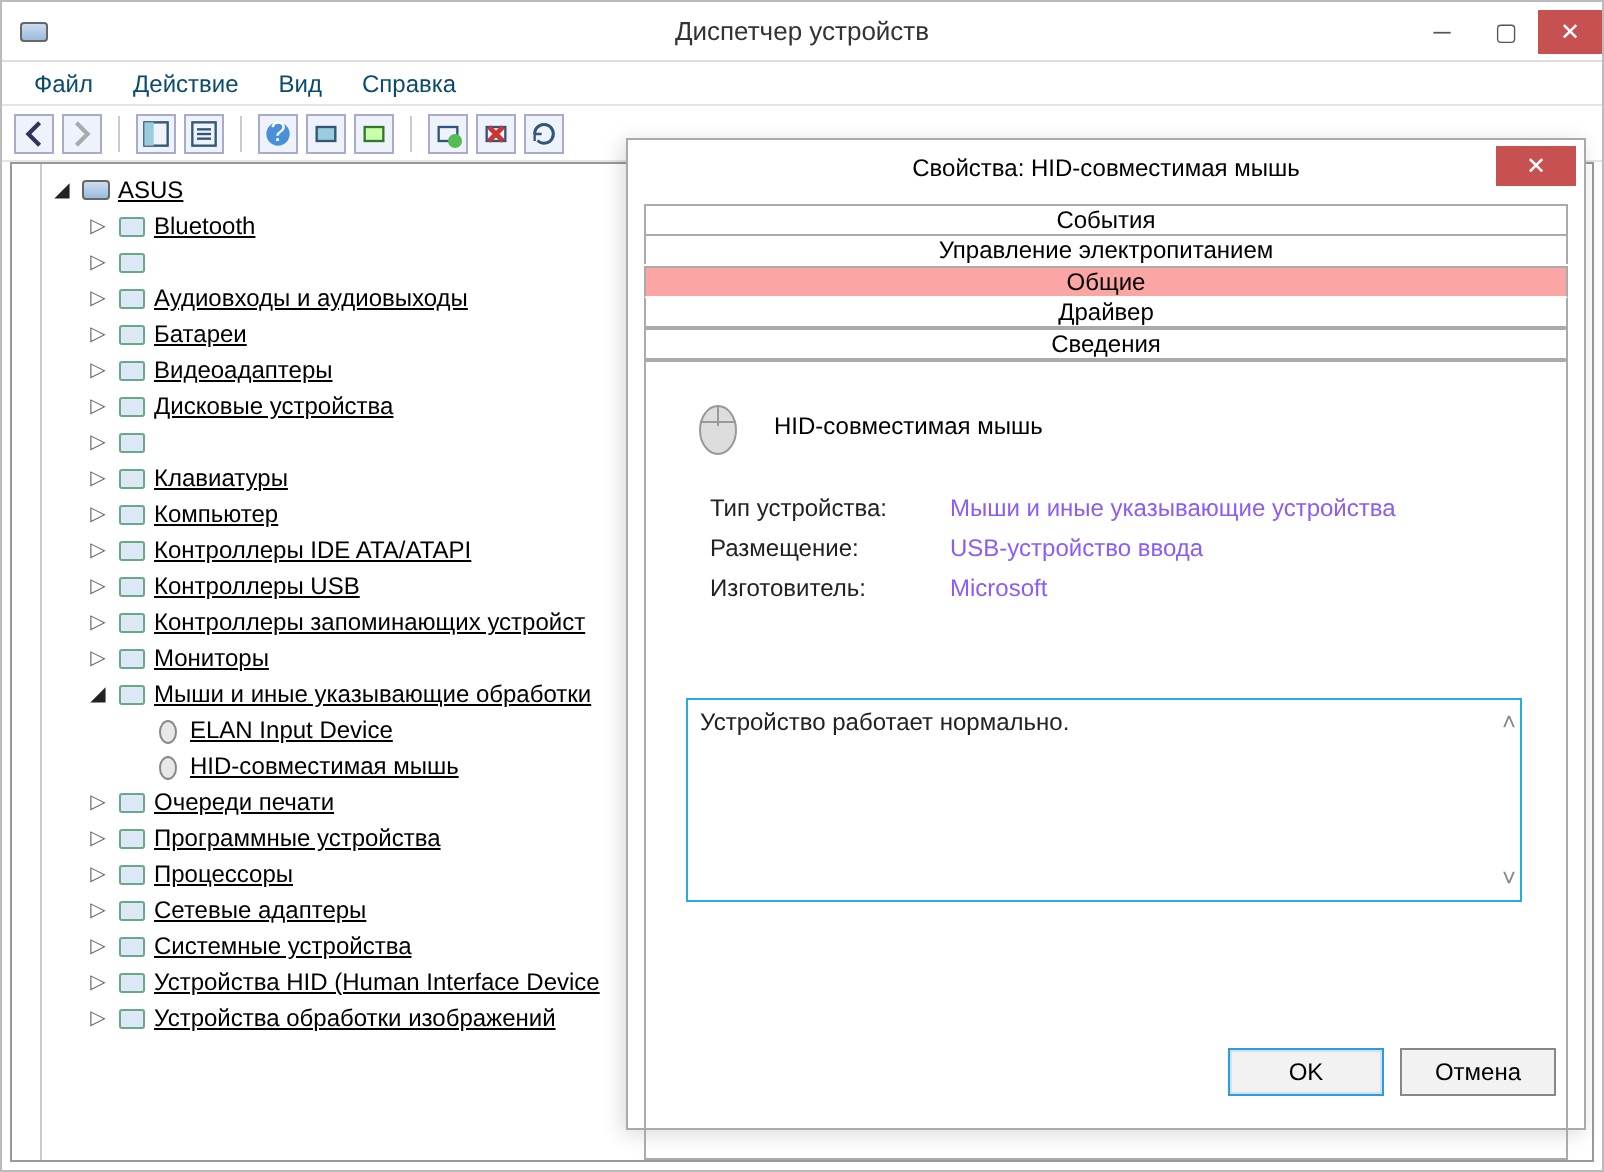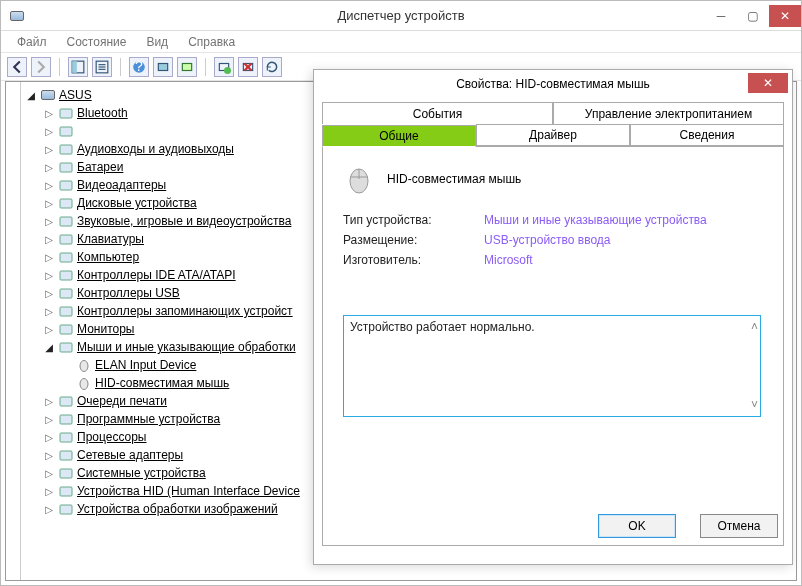--- a/index.html
+++ b/index.html
@@ -7,21 +7,21 @@
 
 
 .titlebar { height: 30px; border-bottom: 1px solid #ddd; display: flex; align-items: center; padding: 0 0 0 8px; position: relative; }
 .titlebar .app-icon { width: 16px; height: 16px; margin-right: 8px; display: flex; align-items: center; justify-content: center; }
 .titlebar .title { position: absolute; left: 0; right: 0; text-align: center; font-size: 13px; color: #333; }
 .win-controls { margin-left: auto; display: flex; }
 .win-btn { width: 32px; height: 22px; display: flex; align-items: center; justify-content: center; color: #555; }
 .win-btn.close { background: #c75050; color: #fff; }
 
 .menubar { height: 22px; display: flex; align-items: center; padding: 0 6px; border-bottom: 1px solid #e5e5e5; }
-.menubar .menu-item { padding: 0 10px; color: #737373; }
+.menubar .menu-item { padding: 0 10px; color: #0c4a6e; }
 
 .toolbar { height: 28px; display: flex; align-items: center; padding: 0 6px; gap: 4px; border-bottom: 1px solid #e5e5e5; }
 .tb-sep { width: 1px; height: 18px; background: #ccc; margin: 0 4px; }
 .tb-btn { width: 20px; height: 20px; border: 1px solid #aac; display:flex;align-items:center;justify-content:center; background:#eef3fb;}
 .tb-btn svg { width:14px;height:14px;}
 
 .content { position: absolute; top: 80px; bottom: 4px; left: 4px; right: 4px; border: 1px solid #999; background:#fff; overflow:hidden;}
 .left-pane{position:absolute;left:0;top:0;width:15px;bottom:0;border-right:1px solid #ccc;}
 .tree { position: absolute; left:15px; right:0; top:0; bottom:0; overflow-y:auto; padding:4px;}
 .tree-row { display:flex; align-items:center; height:18px; white-space:nowrap; }
@@ -31,38 +31,38 @@
 .tree-label { white-space:nowrap;text-decoration:underline; }
 .indent-1{padding-left:0px;} .indent-2{padding-left:18px;} .indent-3{padding-left:36px;}
 
 
 .dialog { position: absolute; left: 312px; top: 68px; width: 480px; height: 496px; background:#fff; border:1px solid #aaa; box-shadow: -2px 2px 10px rgba(0,0,0,0.15);}
 .dlg-title { height:28px; display:flex; align-items:center; position:relative;}
 .dlg-title span { position:absolute; left:0;right:0;text-align:center; font-size:12px;}
 .dlg-close { position:absolute; right:4px; top:3px; width:40px; height:20px; background:#c75050; color:#fff; display:flex;align-items:center;justify-content:center;}
 
 .tabs { margin: 4px 8px 0 8px; }
-.tabrow { display:flex; }
+.tabrow { display:flex;flex-direction:column; }
 .tab { flex:1; height:22px; border:1px solid #aaa; display:flex;align-items:center;justify-content:center; background:#fff;}
-.tab.active { border-bottom:1px solid #fff; position:relative; top:1px; background:#84cc16; z-index:2;}
+.tab.active { border-bottom:1px solid #fff; position:relative; top:1px; background:#fca5a5; z-index:2;}
 .tabrow.top .tab { border-bottom:none;}
 .tab-body { border:1px solid #aaa; margin:0 8px 8px 8px; height:400px; padding:16px 20px; position:relative;}
 
 .dev-head { display:flex; align-items:center; gap:12px; margin-bottom:18px;}
 .dev-head .mouse-icon{width:32px;height:32px;}
-.prop-row{display:flex; margin:6px 0;gap:21px;}
+.prop-row{display:flex; margin:6px 12px;}
 .prop-label{width:120px; color:#222;}
 .prop-val{color:#8b5cf6;}
 .status-box{ margin-top:20px; border:6px solid #d42020; padding:6px 6px 4px 6px; width:300px;}
 .status-area{ border:1px solid #29abe2; height:102px; margin:4px 0 0 0; padding:4px 6px; width:418px; position:relative; color:#222;}
 .status-area .scroll-handle{position:absolute;right:2px;top:4px;font-size:12px;color:#888;}
 .status-area .scroll-handle.b{top:auto;bottom:4px;}
 .status-wrap{position:absolute; left:20px; top:225px;}
 
-.dlg-btns{position:absolute; right:14px; bottom:26px; display:flex; gap:24px;}
+.dlg-btns{position:absolute; right:14px; bottom:16px; display:flex; gap:8px;}
 .btn{ width:78px; height:24px; border:1px solid #888; background:#f2f2f2; display:flex;align-items:center;justify-content:center;}
 .btn.primary{border:1px solid #3399dd; box-shadow:0 0 0 1px #cde6f7 inset;}
 
 
 .ico-computer{width:14px;height:10px;border:1px solid #666;border-radius:2px;background:linear-gradient(#cde,#9bd);}
 svg { display:block;}
 </style>
 </head>
 <body>
 
@@ -73,21 +73,21 @@
   <span class="title">Диспетчер устройств</span>
   <div class="win-controls">
     <div class="win-btn">─</div>
     <div class="win-btn">▢</div>
     <div class="win-btn close">✕</div>
   </div>
 </div>
 
 <div class="menubar">
   <span class="menu-item">Файл</span>
-  <span class="menu-item">Состояние</span>
+  <span class="menu-item">Действие</span>
   <span class="menu-item">Вид</span>
   <span class="menu-item">Справка</span>
 </div>
 
 <div class="toolbar">
   <div class="tb-btn">
       <svg viewBox="0 0 10 10">
         <path d="M7 1L3 5l4 4" fill="none" stroke="#335" stroke-width="1.5"></path>
       </svg>
     </div>
@@ -213,21 +213,20 @@
         </span>
         <span class="tree-label">Дисковые устройства</span>
       </div>
       <div class="tree-row indent-2">
         <span class="tree-arrow ">▷</span>
         <span class="tree-icon">
           <svg width="14" height="14" viewBox="0 0 14 14">
             <rect x="1" y="3" width="12" height="9" rx="1" fill="#dce8f5" stroke="#6a8"></rect>
           </svg>
         </span>
-        <span class="tree-label">Звуковые, игровые и видеоустройства</span>
       </div>
       <div class="tree-row indent-2">
         <span class="tree-arrow ">▷</span>
         <span class="tree-icon">
           <svg width="14" height="14" viewBox="0 0 14 14">
             <rect x="1" y="3" width="12" height="9" rx="1" fill="#dce8f5" stroke="#6a8"></rect>
           </svg>
         </span>
         <span class="tree-label">Клавиатуры</span>
       </div>

